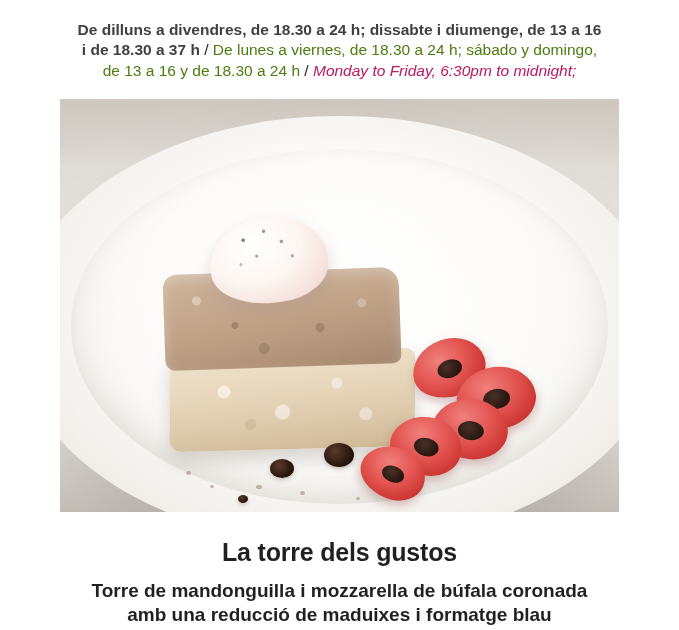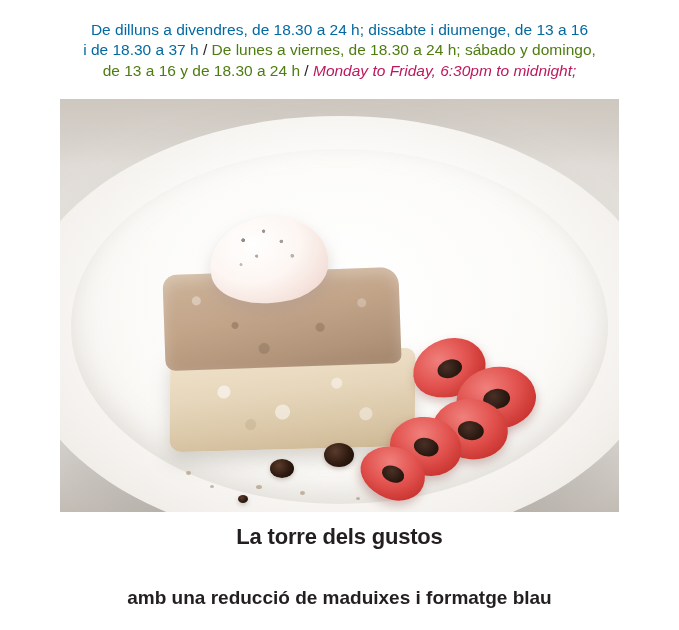--- a/index.html
+++ b/index.html
@@ -25,22 +25,22 @@
   
   .hours {
     width: 560px;
     margin: 20px auto 0 auto;
     text-align: center;
     line-height: 1.32;
     font-size: 15.5px;
     color: #231f20;
   }
   .hours .ca {
-    font-weight: normal;
-    color: #0369a1;
+    font-weight: bold;
+    color: #404040;
   }
   .hours .es {
     font-weight: normal;
     color: #4d7c0f;
   }
   .hours .sep {
     font-weight: normal;
     color: #231f20;
   }
   .hours .en {
@@ -208,24 +208,24 @@
   
   .photo .crumb {
     position: absolute;
     border-radius: 50%;
     background: rgba(160,130,100,0.55);
   }
 
   
   .dish-title {
     text-align: center;
-    font-size: 22px;
+    font-size: 25px;
     font-weight: bold;
     color: #231f20;
-    margin-top: 12px;
+    margin-top: 26px;
     letter-spacing: -0.2px;
   }
   .dish-desc {
     width: 560px;
     margin: 12px auto 0 auto;
     text-align: center;
     font-size: 19px;
     font-weight: bold;
     color: #231f20;
     line-height: 1.26;
@@ -279,17 +279,18 @@
       <div class="crumb" style="left:150px; top:386px; width:4px; height:3px;"></div>
       <div class="crumb" style="left:196px; top:386px; width:6px; height:4px;"></div>
       <div class="crumb" style="left:240px; top:392px; width:5px; height:4px;"></div>
       <div class="crumb" style="left:296px; top:398px; width:4px; height:3px;"></div>
     </div>
   </div>
 
   <div class="dish-title">La torre dels gustos</div>
 
   <div class="dish-desc">
+    <span>Torre de mandonguilla i mozzarella de búfala coronada</span>
     <br>
     <span>amb una reducció de maduixes i formatge blau</span>
   </div>
 
 </div>
 
 </body></html>

